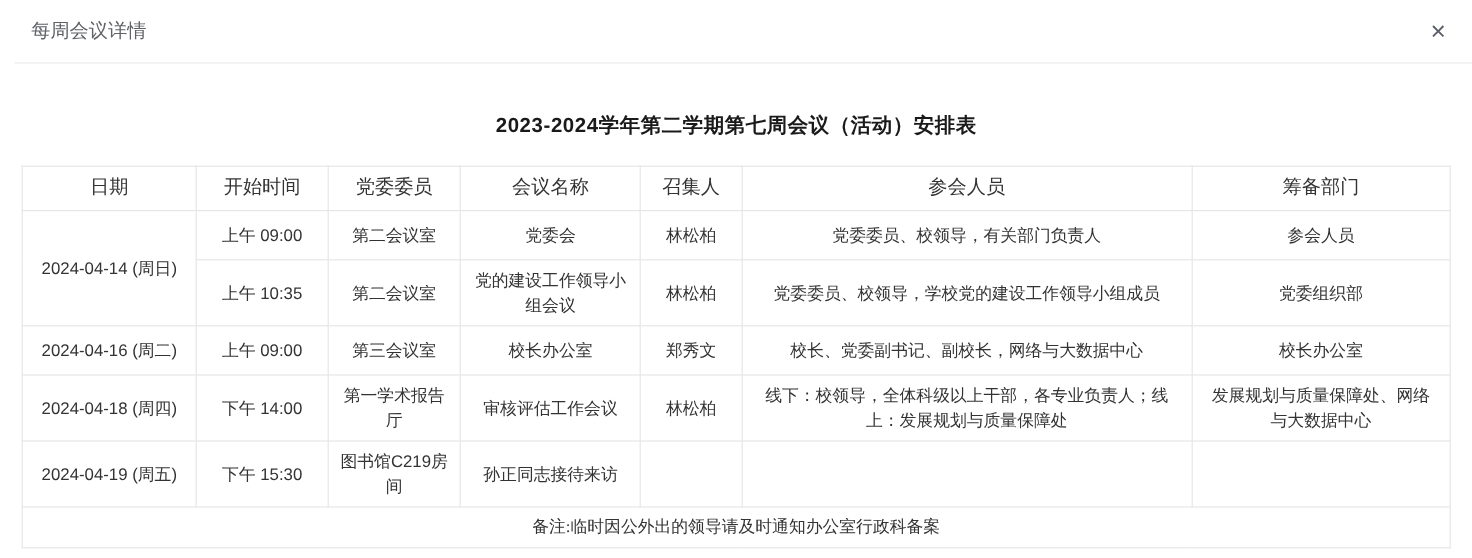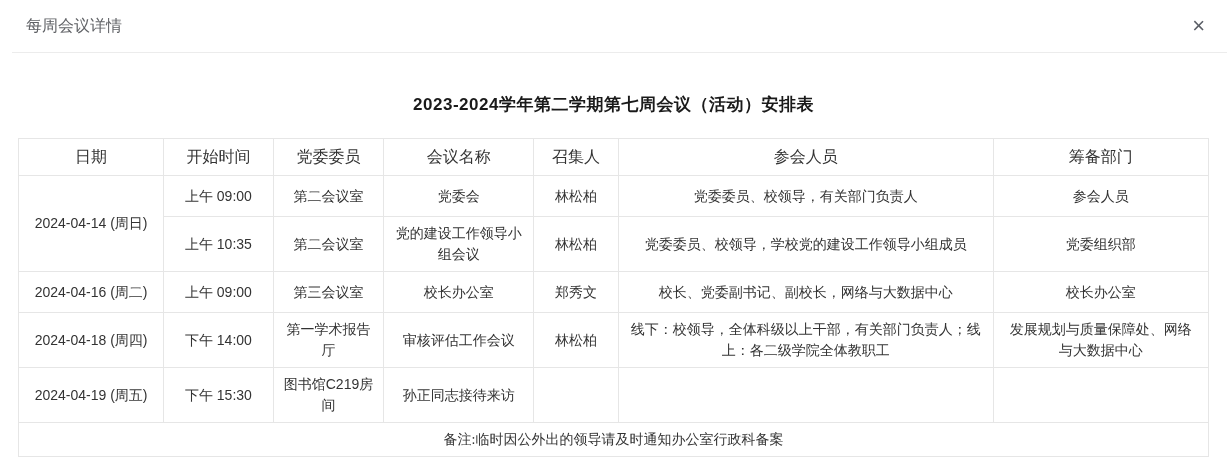--- a/index.html
+++ b/index.html
@@ -152,21 +152,21 @@
           <td>郑秀文</td>
           <td>校长、党委副书记、副校长，网络与大数据中心</td>
           <td>校长办公室</td>
         </tr>
         <tr class="r-lg">
           <td>2024-04-18 (周四)</td>
           <td>下午 14:00</td>
           <td>第一学术报告厅</td>
           <td>审核评估工作会议</td>
           <td>林松柏</td>
-          <td>线下：校领导，全体科级以上干部，有关部门负责人；线上：各二级学院全体教职工</td>
+          <td>线下：校领导，全体科级以上干部，各专业负责人；线上：发展规划与质量保障处</td>
           <td>发展规划与质量保障处、网络与大数据中心</td>
         </tr>
         <tr class="r-lg">
           <td>2024-04-19 (周五)</td>
           <td>下午 15:30</td>
           <td>图书馆C219房间</td>
           <td>孙正同志接待来访</td>
           <td></td>
           <td></td>
           <td></td>

